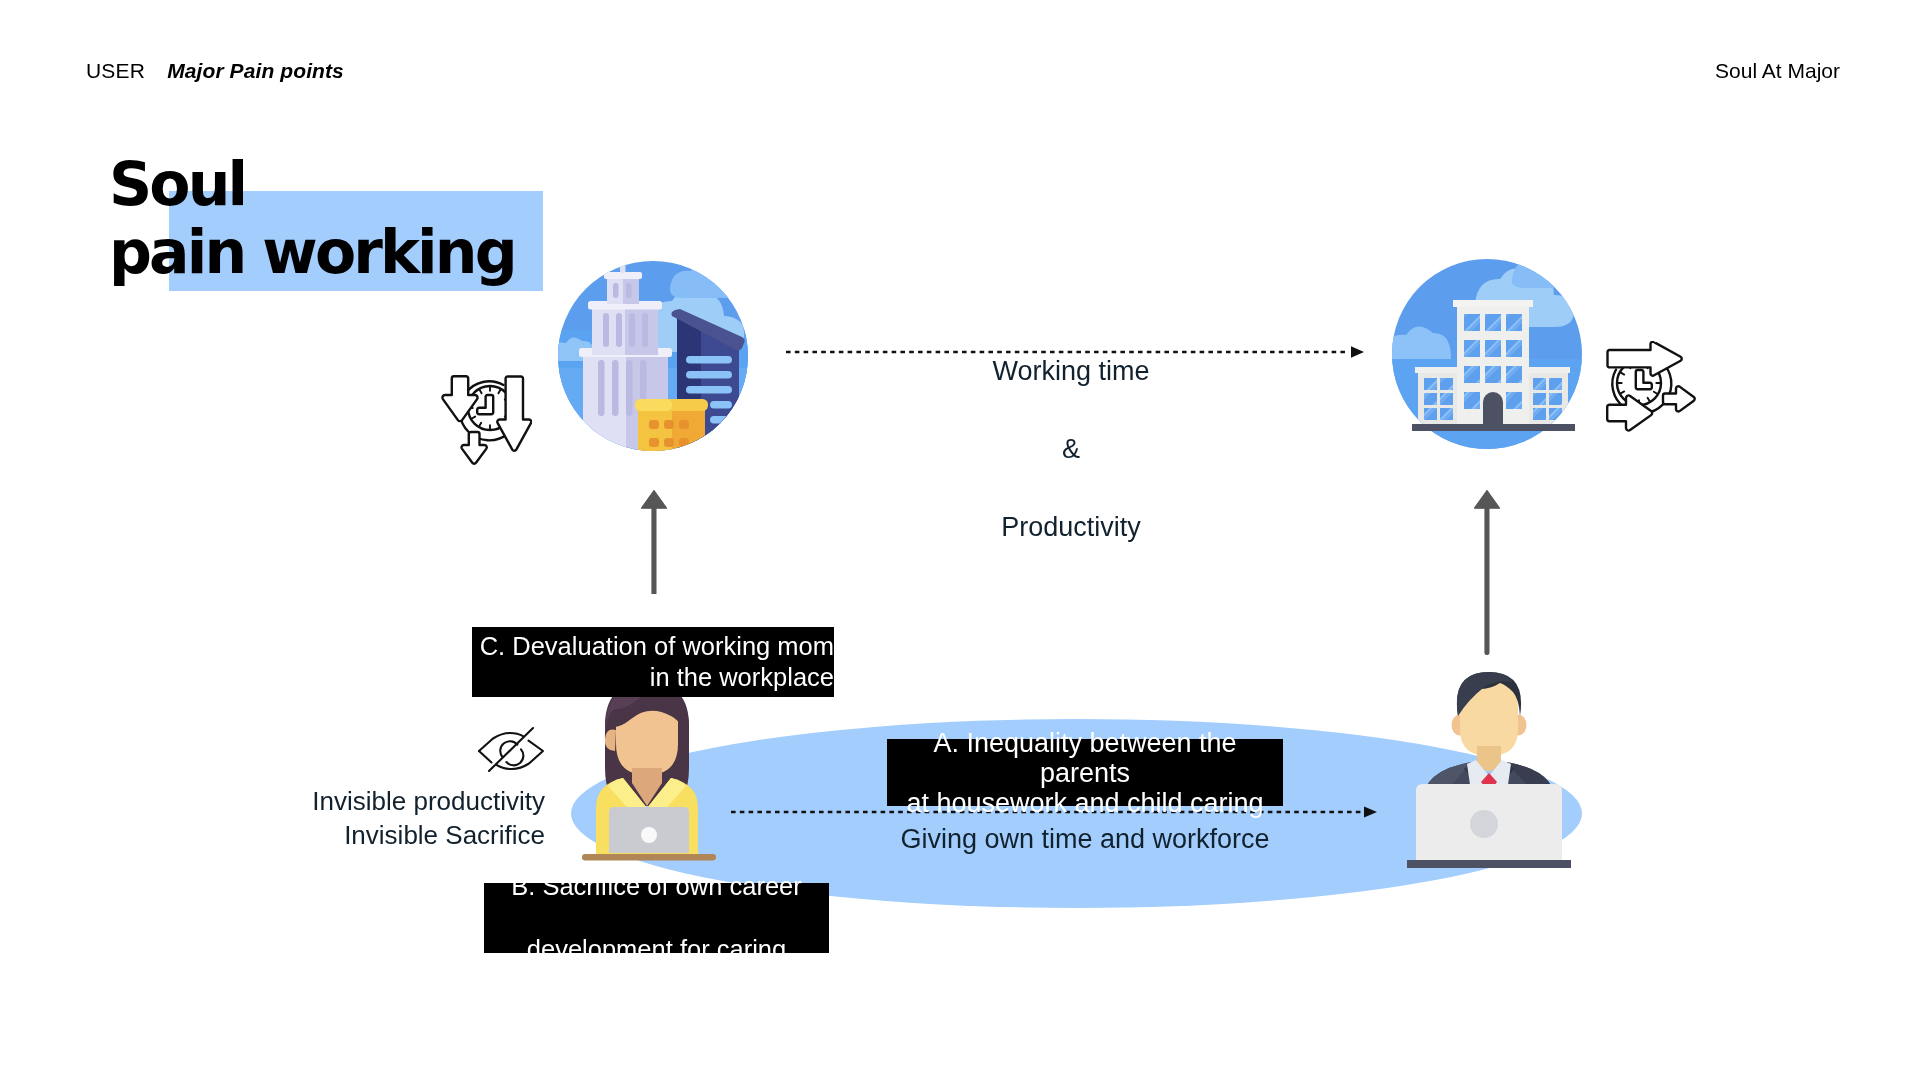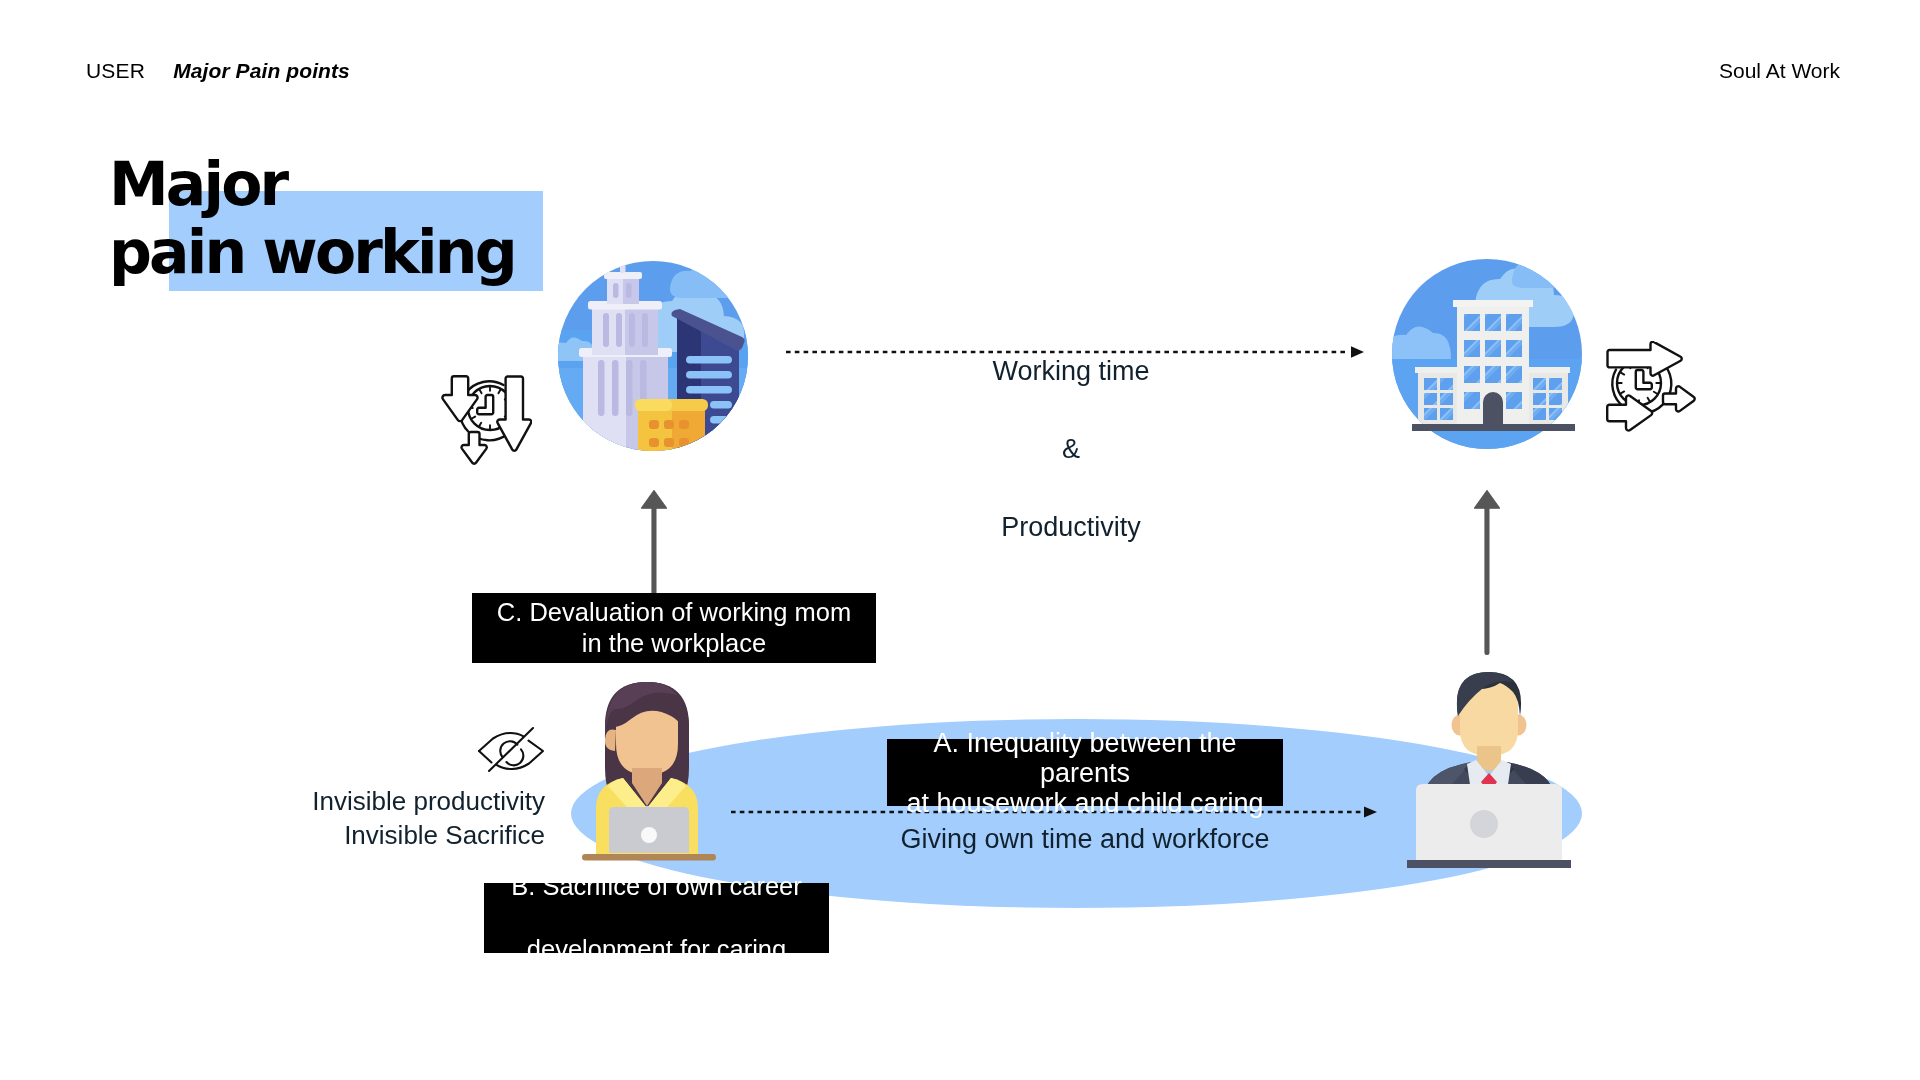--- a/index.html
+++ b/index.html
@@ -5,21 +5,21 @@
 <style>
   html,body{margin:0;padding:0;}
   body{width:1920px;height:1080px;background:#ffffff;overflow:hidden;
        font-family:"Liberation Sans",sans-serif;color:#000;}
   .slide{position:relative;width:1920px;height:1080px;}
   .abs{position:absolute;}
 
   
   .hdr-left{left:86px;top:59px;white-space:nowrap;}
   .hdr-user{font-size:21px;font-weight:400;letter-spacing:.2px;}
-  .hdr-title{font-size:21px;font-weight:700;font-style:italic;margin-left:28px;letter-spacing:.1px;}
+  .hdr-title{font-size:21px;font-weight:700;font-style:italic;margin-left:22px;letter-spacing:.1px;}
   .hdr-right{right:80px;top:59px;font-size:21px;font-weight:400;white-space:nowrap;}
 
   .city-ill{left:553px;top:256px;}
   .office-ill{left:1387px;top:254px;}
   .woman-ill{left:580px;top:670px;}
   .man-ill{left:1404px;top:672px;}
   .icon-time-decrease{left:440px;top:374px;}
   .icon-time-transfer{left:1605px;top:341px;}
   .icon-hidden{left:476px;top:723px;}
   .link-ellipse{left:571px;top:719px;width:1011px;height:189px;border-radius:50%;background:#A2CDFD;}
@@ -32,46 +32,46 @@
 
   
   .lbl-top{left:781px;top:308px;width:580px;text-align:center;}
   .lbl-line{font-size:27px;line-height:30px;color:#11212e;margin-top:48px;}
   .lbl-amp{line-height:30px;}
   .lbl-bottom{left:761px;top:824px;width:648px;text-align:center;font-size:27px;color:#11212e;}
 
   
   .callout{background:#000;color:#fff;font-size:25.5px;line-height:31px;text-align:center;
            display:flex;flex-direction:column;justify-content:center;box-sizing:border-box;}
-  .callout-c{left:472px;top:593px;width:404px;height:70px;}
+  .callout-c{left:472px;top:627px;width:362px;height:70px;align-items:flex-end;}
   .callout-b{left:484px;top:883px;width:345px;height:70px;gap:32px;}
   .callout-a{left:887px;top:739px;width:396px;height:67px;font-size:27px;line-height:30px;}
 
   
   .side-note{left:286px;top:784px;width:259px;text-align:right;font-size:26px;line-height:34px;color:#11212e;}
 
   
   .title-highlight{left:169px;top:191px;width:374px;height:100px;background:#A2CDFD;}
   .title-block{left:109px;top:150px;}
   .title-line{font-family:"DejaVu Sans",sans-serif;font-weight:700;font-size:60px;
               line-height:68px;letter-spacing:-2.85px;color:#000;}
 </style>
 </head>
 <body>
 
 <div class="slide">
 
   <div class="abs hdr-left">
     <span class="hdr-user">USER</span><span class="hdr-title">Major Pain points</span>
   </div>
-  <div class="abs hdr-right">Soul At Work</div>
+  <div class="abs hdr-right">Soul At Major</div>
 
   <div class="abs title-highlight"></div>
   <div class="abs title-block">
-    <div class="title-line">Major</div>
+    <div class="title-line">Soul</div>
     <div class="title-line">pain working</div>
   </div>
 
   <svg class="abs city-ill" viewBox="0 0 200 200" width="200" height="200">
     <defs>
       <clipPath id="cityClip">
           <circle cx="100" cy="100" r="95"></circle>
         </clipPath>
     </defs>
     <circle cx="100" cy="100" r="95" fill="#5C9DEE"></circle>

